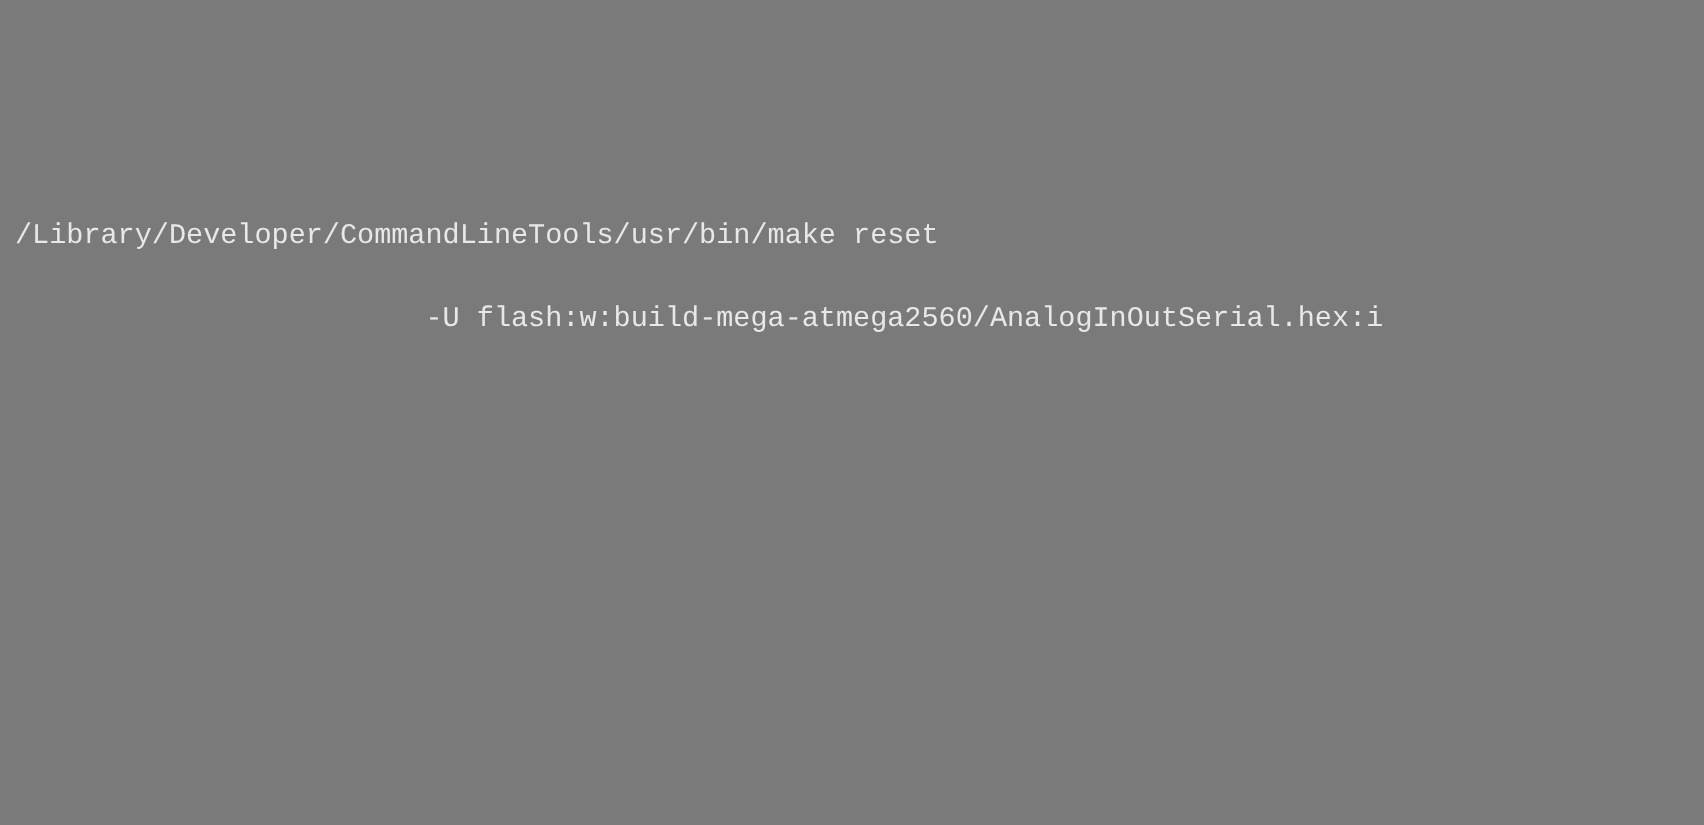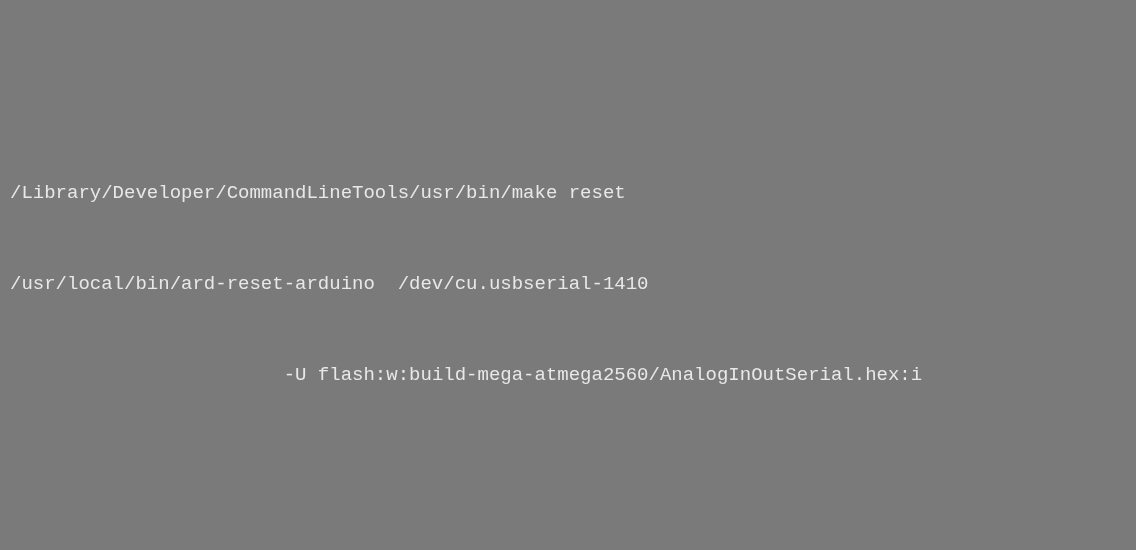--- a/index.html
+++ b/index.html
@@ -19,31 +19,29 @@
       overflow: hidden;
       white-space: pre-wrap;
       word-break: break-all;
       font-weight: 500;
     }
     .terminal-output {
       width: 100%;
     }
     .line {
       display: block;
-      margin-top: 36px;
     }
   </style>
 </head>
 <body>
 
 
 
 <div class="terminal-output">
 <span class="line">/Library/Developer/CommandLineTools/usr/bin/make reset</span>
-<span class="line">/usr/local/bin/ard-reset-arduino  /dev/cu.usbserial-1410</span>
 <span class="line">                        -U flash:w:build-mega-atmega2560/AnalogInOutSerial.hex:i</span>
 <span class="line"></span>
 
 
 
 
 <span class="line"></span>
 
 <span class="line"></span>
 

